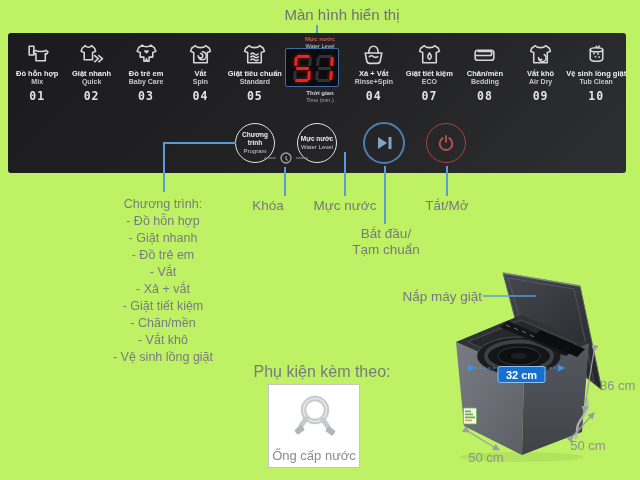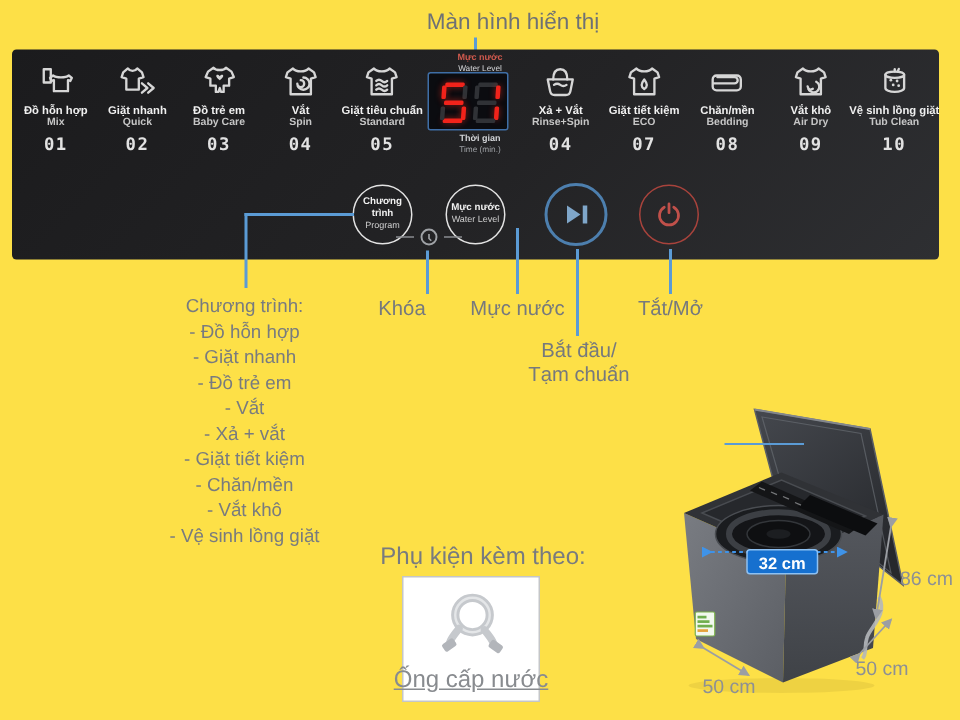--- a/index.html
+++ b/index.html
@@ -1,18 +1,18 @@
 <!DOCTYPE html>
 <html><head>
 <meta charset="utf-8">
 <style>
   * { margin:0; padding:0; box-sizing:border-box; }
   html,body { background:#fff; }
   #stage {
-    position:relative; width:640px; height:480px; background:#fde047;
+    position:relative; width:640px; height:480px; background:#bef264;
     font-family:"Liberation Sans", sans-serif; overflow:hidden;
   }
   .abs { position:absolute; }
 
   
   #main-title { left:252px; top:6px; width:180px; text-align:center;
     font-size:15px; color:#6e7175; }
 
   
   #panel { left:8px; top:33px; width:618px; height:140px; border-radius:3px;
@@ -70,21 +70,21 @@
   #program-list { left:88px; top:196px; width:150px; text-align:center;
     color:#787b7f; font-size:12.5px; line-height:17px; }
 
   
   #acc-heading { left:252px; top:363px; width:140px; text-align:center;
     color:#787b7f; font-size:16px; }
   #acc-box { left:268px; top:384px; width:92px; height:84px; background:#fff;
     border:1px solid #c4c6c8; display:flex; flex-direction:column;
     align-items:center; justify-content:flex-end; padding-bottom:4px; }
   #acc-box svg { position:absolute; top:6px; left:24px; }
-  #acc-label { color:#888b8f; font-size:16px; white-space:nowrap;text-decoration:underline; }
+  #acc-label { color:#888b8f; font-size:13px; white-space:nowrap; }
 
   #lid-label { left:392px; top:289px; width:90px; text-align:right;
     color:#74777b; font-size:13.5px; }
 
   #machine-svg { left:440px; top:258px; }
 </style>
 </head>
 <body>
 
 <div id="stage">
@@ -293,20 +293,21 @@
       <circle cx="22" cy="19" r="11.5" fill="none" stroke="#c6c9cd" stroke-width="5.5"></circle>
       <circle cx="22" cy="19" r="11.5" fill="none" stroke="#e4e6e8" stroke-width="1.6"></circle>
       <path d="M13 28 C10 32 8 34 7 37" stroke="#c6c9cd" stroke-width="5" fill="none" stroke-linecap="round"></path>
       <path d="M30 29 C33 33 35 35 36 38" stroke="#c6c9cd" stroke-width="5" fill="none" stroke-linecap="round"></path>
       <rect x="2" y="36" width="9" height="6" rx="1.5" transform="rotate(-35 6.5 39)" fill="#b2b5ba"></rect>
       <rect x="33" y="37" width="9" height="6" rx="1.5" transform="rotate(35 37.5 40)" fill="#b2b5ba"></rect>
     </svg>
     <div id="acc-label">Ống cấp nước</div>
   </div>
 
+  <div class="abs" id="lid-label">Nắp máy giặt</div>
 
   <svg class="abs" id="machine-svg" width="200" height="212" viewBox="440 258 200 212">
     <defs>
       <linearGradient id="gFront" x1="0" y1="0" x2="1" y2="1">
         <stop offset="0" stop-color="#797c82"></stop>
           <stop offset="1" stop-color="#5b5e64"></stop>
       </linearGradient>
       <linearGradient id="gSide" x1="0" y1="0" x2="0" y2="1">
         <stop offset="0" stop-color="#55585e"></stop>
           <stop offset="1" stop-color="#3f4247"></stop>

